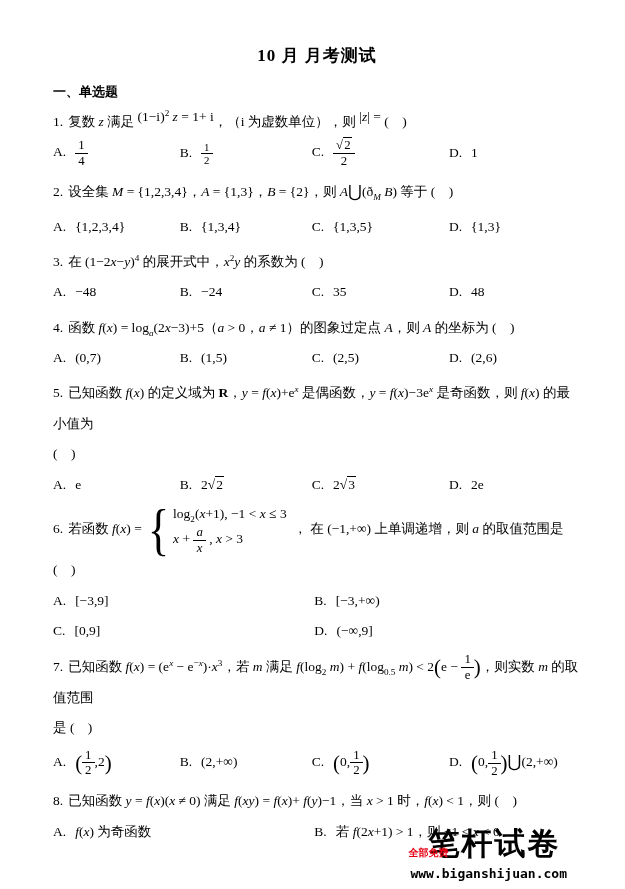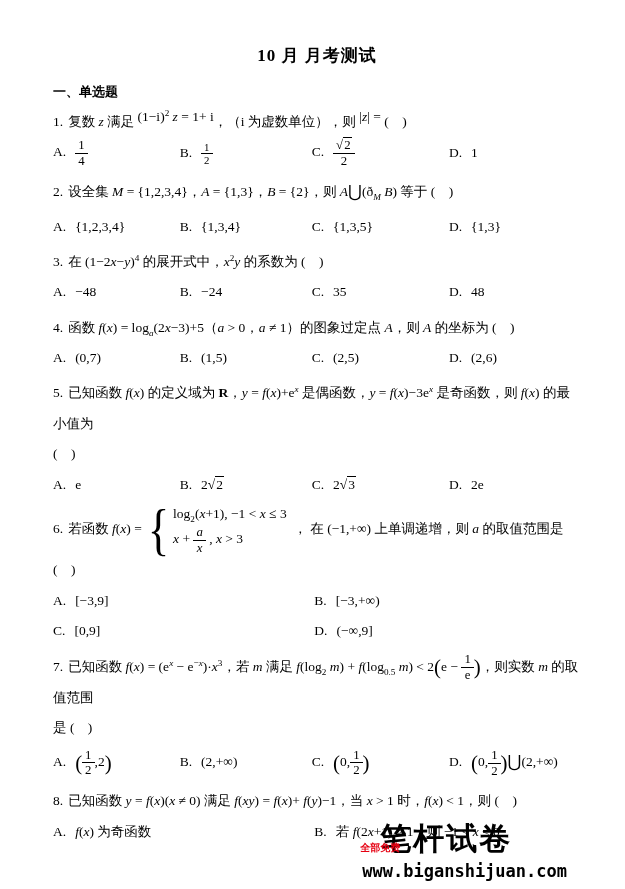--- a/index.html
+++ b/index.html
@@ -30,21 +30,21 @@
   .bp{font-size:1.55em;vertical-align:middle;line-height:0;display:inline-block;}
   .piece{display:inline-flex;align-items:center;vertical-align:middle;}
   .brace{font-size:56px;font-weight:300;line-height:0;display:inline-block;transform:scaleX(0.8);margin-right:1px;}
   .cases{display:inline-flex;flex-direction:column;text-align:left;}
   .cases>span{line-height:1.35;}
   .watermark{position:absolute;right:58px;bottom:8px;}
   .brand-row{position:relative;padding-left:18px;white-space:nowrap;}
   .free{position:absolute;left:-2px;bottom:5px;font-size:10px;font-weight:700;
         font-family:"Liberation Sans",sans-serif;}
   .brand{font-size:31px;font-weight:900;font-family:"Liberation Sans",sans-serif;letter-spacing:2px;}
-  .url{font-family:"DejaVu Sans Mono","Liberation Mono",monospace;font-size:17px;font-weight:700;margin-top:1px;}
+  .url{font-family:"DejaVu Sans Mono","Liberation Mono",monospace;font-size:13px;font-weight:700;margin-top:1px;}
 </style>
 </head>
 <body>
 
 <div class="page">
   <div class="title">10 月 月考测试</div>
   <div class="section">一、单选题</div>
   <div class="questions">
   <div class="question">
     <div class="stem"><span class="qnum">1.</span><span class="stem-text">复数 <i>z</i> 满足 <span class="raise">(1−i)<sup>2</sup> <i>z</i> = 1+ i</span>，（i 为虚数单位），则 <span class="raise">|<i>z</i>| =</span> (&nbsp;&nbsp;&nbsp;&nbsp;)</span></div>

